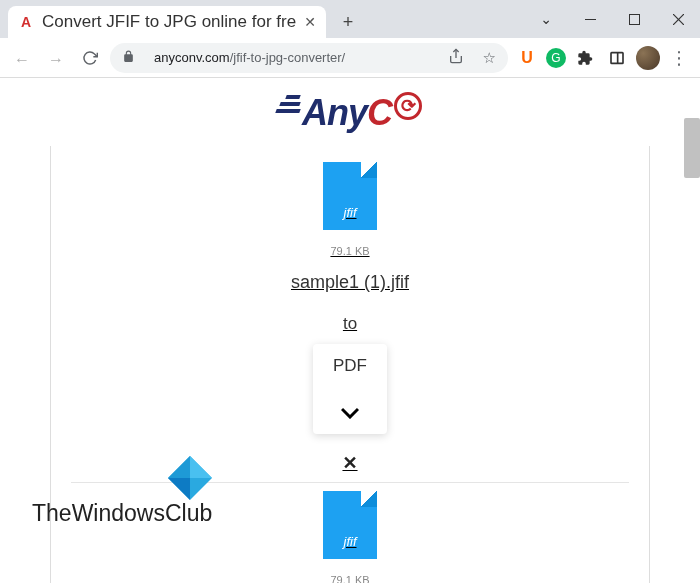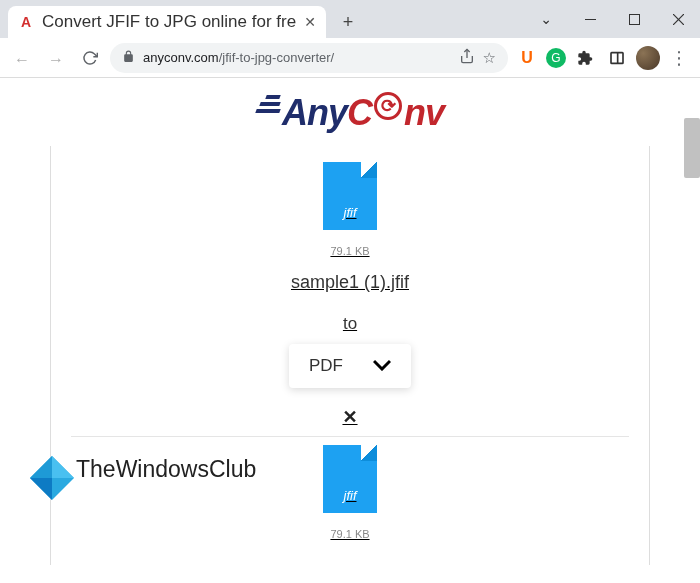--- a/index.html
+++ b/index.html
@@ -13,21 +13,21 @@
   .tab .close { font-size: 14px; color: #555; margin-left: 8px; cursor: pointer; }
   .newtab { width: 28px; height: 28px; display: flex; align-items: center; justify-content: center; font-size: 18px; color: #444; margin-left: 8px; margin-bottom: 2px; cursor: pointer; }
   .winctrls { margin-left: auto; display: flex; align-items: center; height: 100%; }
   .winctrls div { width: 44px; height: 30px; display: flex; align-items: center; justify-content: center; color: #333; font-size: 13px; cursor: pointer; }
   .winctrls .caret { font-size: 14px; }
 
   
   .toolbar { height: 40px; background: #fff; border-bottom: 1px solid #dcdcdc; display: flex; align-items: center; padding: 0 8px; gap: 6px; }
   .tbtn { width: 28px; height: 28px; display: flex; align-items: center; justify-content: center; color: #5f6368; font-size: 16px; cursor: pointer; border-radius: 50%; }
   .tbtn.disabled { color: #b0b0b0; }
-  .addrbar { flex: 1; height: 30px; background: #f1f3f4; border-radius: 15px; display: flex; align-items: center; padding: 0 12px; gap: 8px; }
+  .addrbar { flex: 1; height: 30px; background: #f1f3f4; border-radius: 15px; display: flex; align-items: center; padding: 0 12px; gap: 19px; }
   .addrbar .lock { color: #5f6368; font-size: 12px; }
   .addrbar .url { font-size: 13px; color: #5f6368; flex: 1; white-space: nowrap; overflow: hidden; }
   .addrbar .url .domain { color: #202124; }
   .addrbar .share { color: #5f6368; font-size: 14px; cursor: pointer; }
   .addrbar .star { color: #5f6368; font-size: 15px; cursor: pointer; }
   .ext { width: 26px; height: 26px; display: flex; align-items: center; justify-content: center; font-size: 14px; cursor: pointer; }
   .ext.u { color: #ff6600; font-weight: bold; font-size: 16px; }
   .ext.g { background: #0fba64; color: #fff; border-radius: 50%; width: 20px; height: 20px; font-size: 12px; }
   .ext.puzzle { color: #333; }
   .ext.panel svg { width: 16px; height: 16px; }
@@ -53,28 +53,28 @@
   
   .content-wrap { padding: 0 50px; text-decoration: underline; }
   .content { border-left: 1px solid #ddd; border-right: 1px solid #ddd; padding: 10px 0; position: relative; }
   .convert-item { text-align: center; }
   .file-icon { width: 54px; height: 68px; background: #1da1f2; margin: 6px auto 2px; position: relative; display: flex; align-items: flex-end; justify-content: center; color: #fff; font-size: 13px; padding-bottom: 10px; font-style: italic; font-weight: 500; }
   .file-icon::before { content: ''; position: absolute; top: 0; right: 0; width: 16px; height: 16px; background: linear-gradient(135deg, transparent 50%, #0d8ddb 50%); }
   .file-icon::after { content: ''; position: absolute; top: 0; right: 0; width: 16px; height: 16px; background: linear-gradient(135deg, #fff 50%, transparent 50%); }
   .file-size { font-size: 11px; color: #888; margin: 15px 0; }
   .file-name { font-size: 18px; color: #333; margin: 4px 0 8px; }
   .to-text { font-size: 17px; color: #333; margin: 21px 0 10px; }
-  .format-dd { display: inline-flex; align-items: center; background: #fff; border-radius: 4px; box-shadow: 0 2px 8px rgba(0,0,0,0.15); padding: 12px 20px; gap: 30px; cursor: pointer; margin-bottom: 10px; }
+  .format-dd { display: inline-flex; align-items: center; background: #fff; border-radius: 4px; box-shadow: 0 2px 8px rgba(0,0,0,0.15); padding: 12px 20px; gap: 30px; cursor: pointer; margin-bottom: 10px; flex-direction: column; }
   .format-dd .fmt { font-size: 17px; color: #333; }
   .format-dd .chev { font-size: 14px; }
   .remove-x { font-size: 18px; color: #222; margin: 8px 0; cursor: pointer; font-weight: bold; }
   .divider { border-top: 1px solid #e5e5e5; margin: 8px 20px; }
 
   
-  .watermark { position: absolute; left: 30px; top: 378px; display: flex; align-items: flex-start; z-index: 10; }
+  .watermark { position: absolute; left: 30px; top: 378px; display: flex; align-items: flex-end; z-index: 10; flex-direction: column; }
   .watermark .wm-icon { width: 44px; height: 44px; position: relative; }
   .watermark .wm-icon svg { width: 44px; height: 44px; }
   .watermark .wm-text { font-size: 23px; color: #222; margin-left: 2px; }
 </style>
 </head>
 <body>
 
 <div class="titlebar">
   <div class="tab">
     <div class="favicon">A</div>
@@ -153,21 +153,20 @@
   <div class="logo">
     <span class="logo-inner">
       <span class="speed">
           <span></span>
           <span></span>
           <span></span>
         </span>
       <span class="any">Any</span>
       <span class="conv">C</span>
       <span class="cycle"></span>
-      <span class="conv">nv</span>
     </span>
   </div>
 
   <div class="content-wrap">
     <div class="content">
 
       <div class="convert-item">
         <div class="file-icon">
           <span>jfif</span>
         </div>

